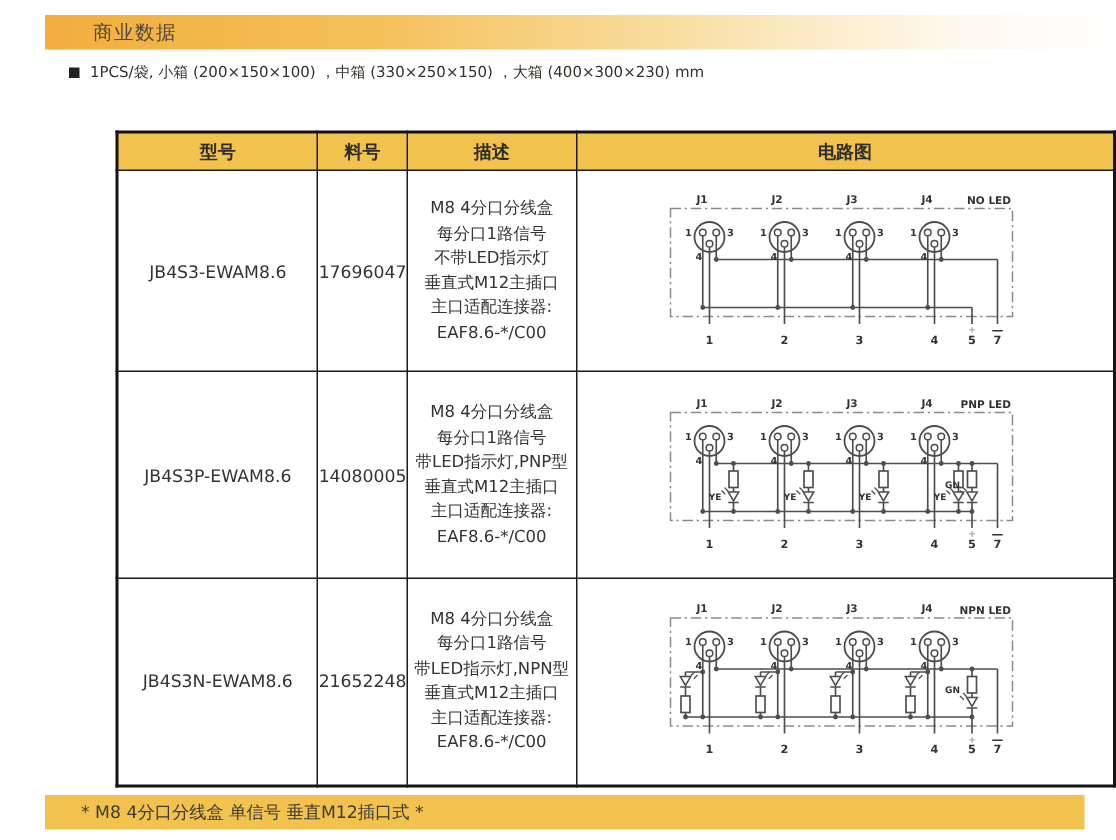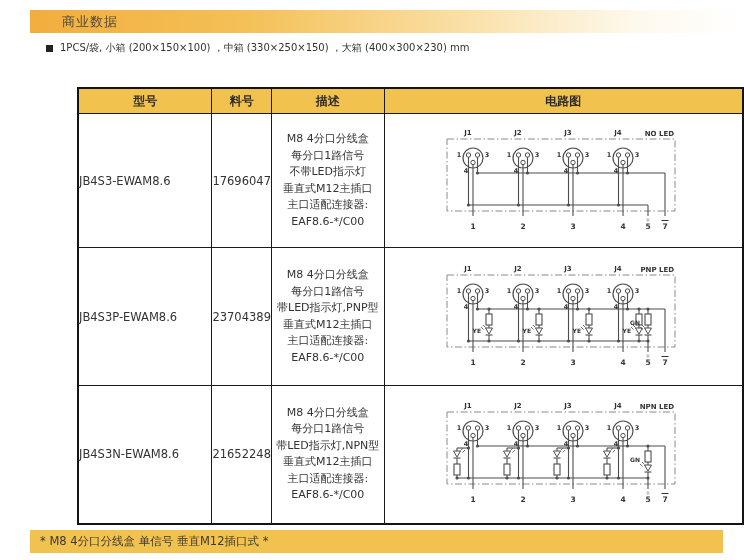--- a/index.html
+++ b/index.html
@@ -20,28 +20,28 @@
   }
   .bullet{display:inline-block;width:7px;height:7px;background:#222;margin-right:7px;}
   table.product-table{
     position:absolute;left:33px;top:87px;border-collapse:collapse;
     border:2px solid #141414;table-layout:fixed;margin-left:44px;
   }
   table.product-table th, table.product-table td{border:1px solid #1A1A1A;padding:0;}
   th{background:#F2C24F;height:24px;font-size:12px;font-weight:bold;color:#2E2C26;}
   td{font-size:11.5px;color:#333;vertical-align:middle;}
   tr.h1{height:134px;} tr.h2{height:138px;} tr.h3{height:138px;}
-  td.model,td.part{}
+  td.model,td.part{text-align:center;}
   td.desc{text-align:center;padding:4px 6px;font-size:11px;line-height:16.5px;white-space:pre-line;}
   td.diag{text-align:center;}
   .diagram{width:240px;height:112px;margin:0 auto;}
   svg{font-family:"DejaVu Sans","Liberation Sans",sans-serif;display:block;}
   .footer-bar{
     position:absolute;left:30px;top:530px;width:693px;height:23px;background:#F2C24F;
-    display:flex;align-items:center;box-sizing:border-box;padding-left:10px;
+    display:flex;align-items:center;box-sizing:border-box;padding-left:24px;
     font-size:11.5px;color:#3B3A33;
   }
 </style>
 </head>
 <body>
 
 <div class="page">
 
   <div class="title-bar">
     <span>商业数据</span>
@@ -145,21 +145,21 @@
                 <text x="205" y="104" font-size="7.5" text-anchor="middle" font-weight="bold" fill="#333">5</text>
                 <text x="205" y="97" font-size="6.5" text-anchor="middle" font-weight="normal" fill="#888">+</text>
                 <line x1="218.5" y1="95.5" x2="225.5" y2="95.5" stroke="#333" stroke-width="1"></line>
                 <text x="222" y="104" font-size="7.5" text-anchor="middle" font-weight="bold" fill="#333">7</text>
               </svg>
             </div>
         </td>
       </tr>
       <tr class="h2">
         <td class="model">JB4S3P-EWAM8.6</td>
-        <td class="part">23704389</td>
+        <td class="part">14080005</td>
         <td class="desc">M8 4分口分线盒
 每分口1路信号
 带LED指示灯,PNP型
 垂直式M12主插口
 主口适配连接器:
 EAF8.6-*/C00</td>
         <td class="diag">
           <div class="diagram">
               <svg viewBox="0 0 240 112" width="240" height="112">
                 <rect x="4" y="14" width="228" height="72" fill="none" stroke="#8A8A8A" stroke-width="1" stroke-dasharray="7 2.5 1.5 2.5"></rect>

